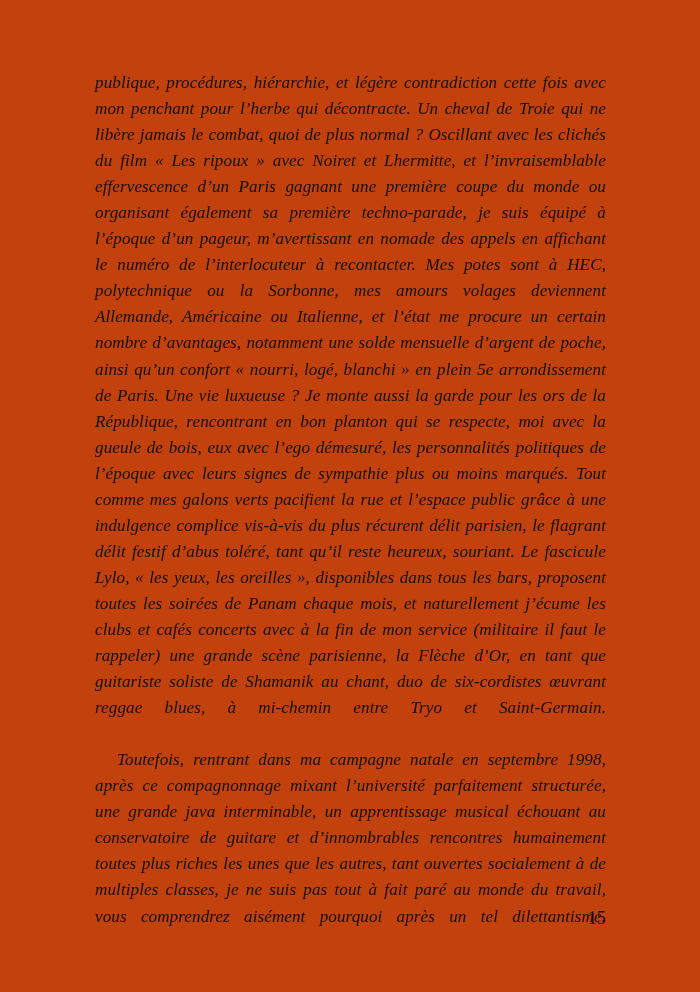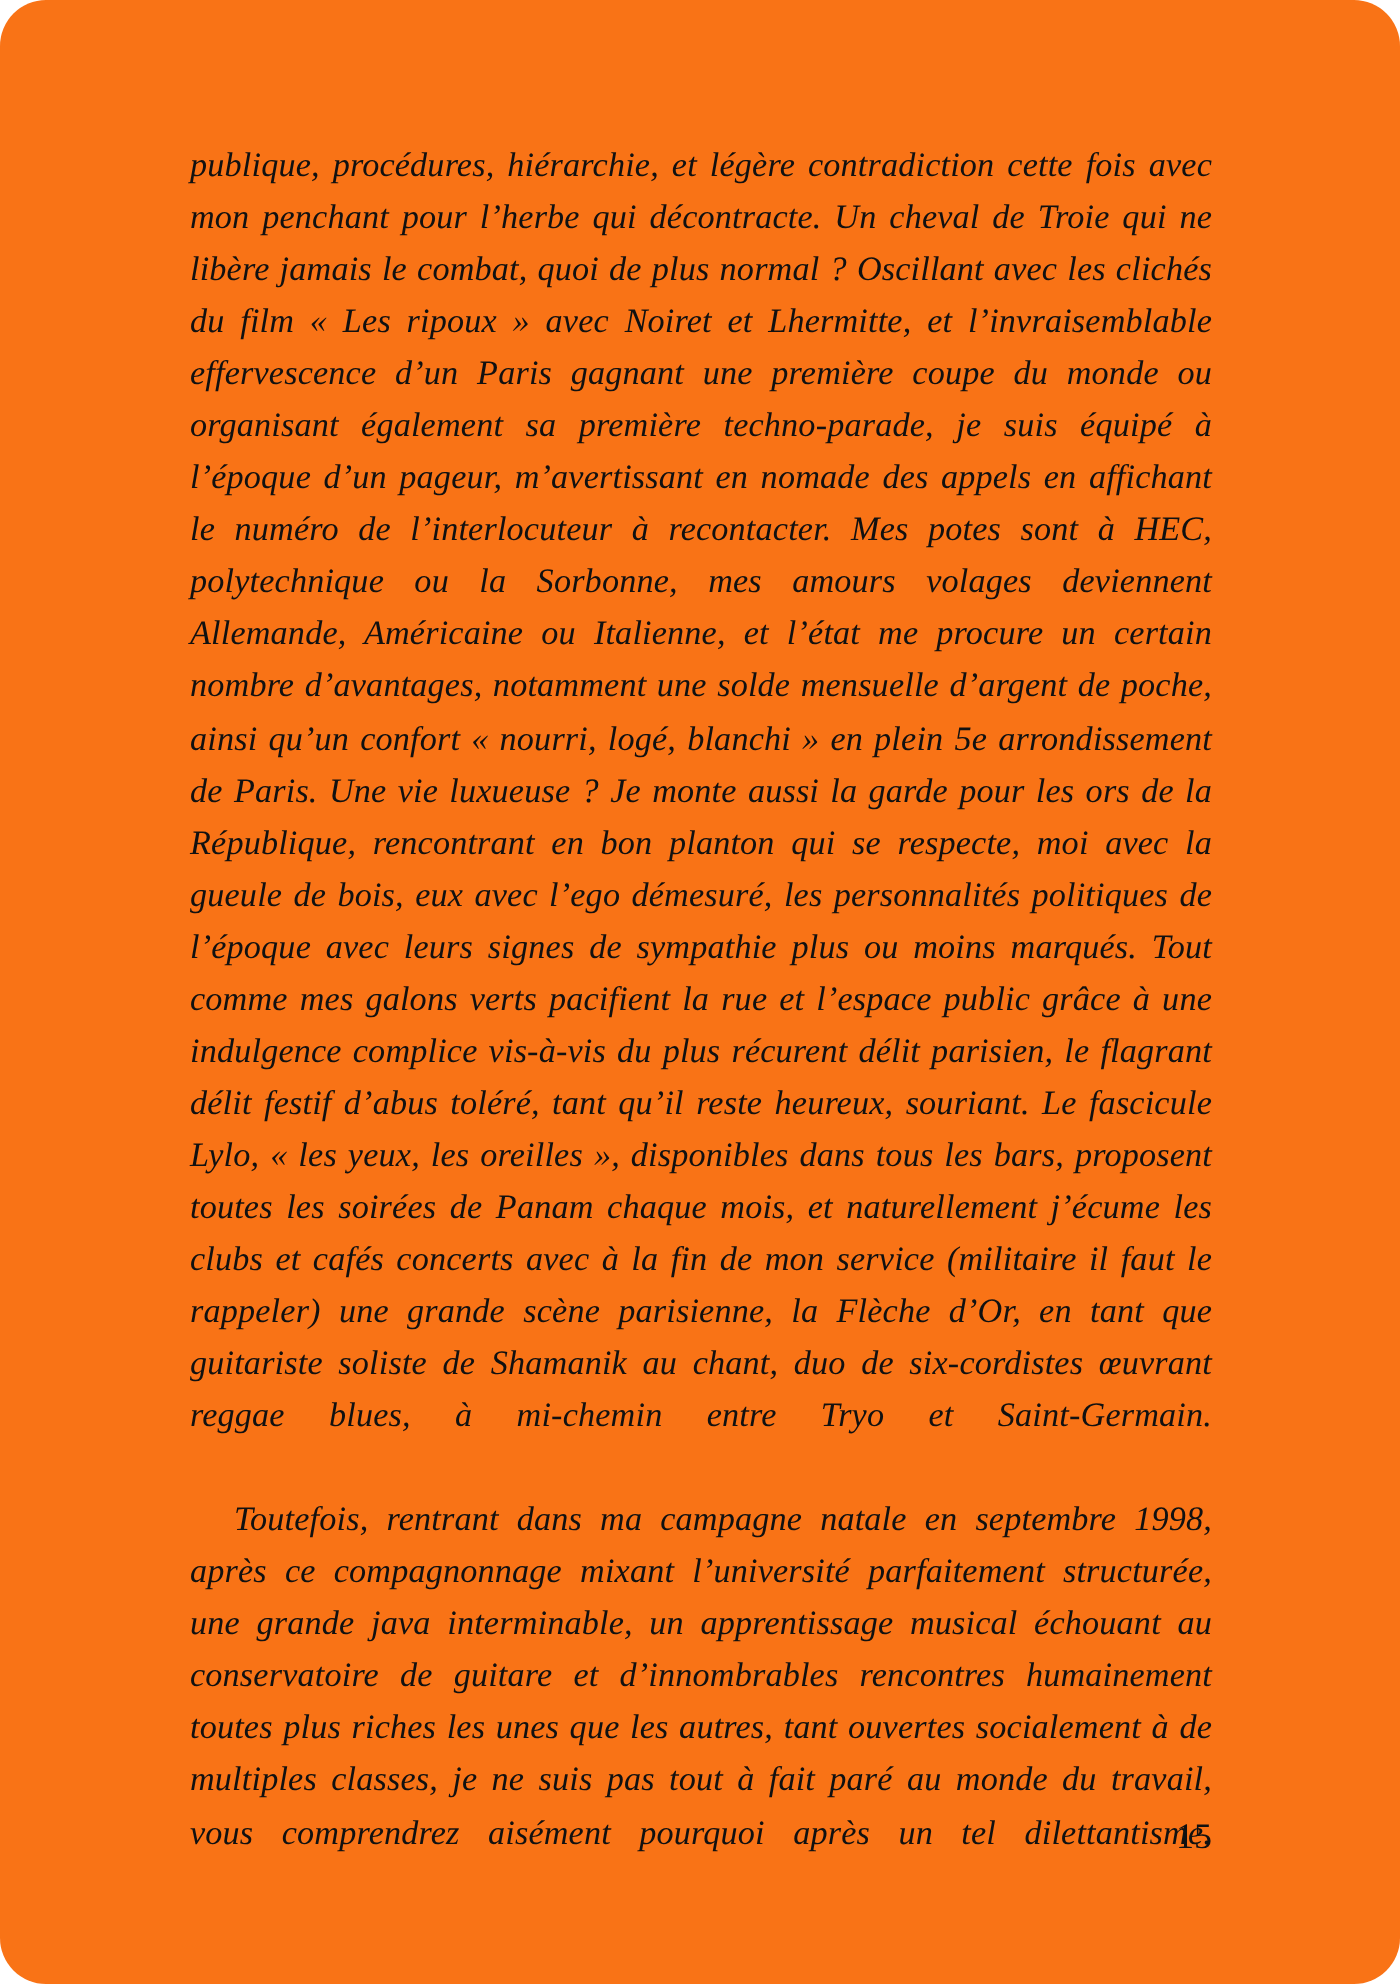--- a/index.html
+++ b/index.html
@@ -15,22 +15,21 @@
     overflow: hidden;
     font-family: "Liberation Serif", "DejaVu Serif", serif;
     color: #111111;
     -webkit-font-smoothing: antialiased;
   }
 
   
   .page {
     position: absolute;
     inset: 0;
-    background: #f97316;
-    border-radius: 23px;
+    background: #c2410c;
   }
 
   
   .text-block {
     position: absolute;
     left: 95px;
     top: 70px;
     width: 511px;
   }
 

